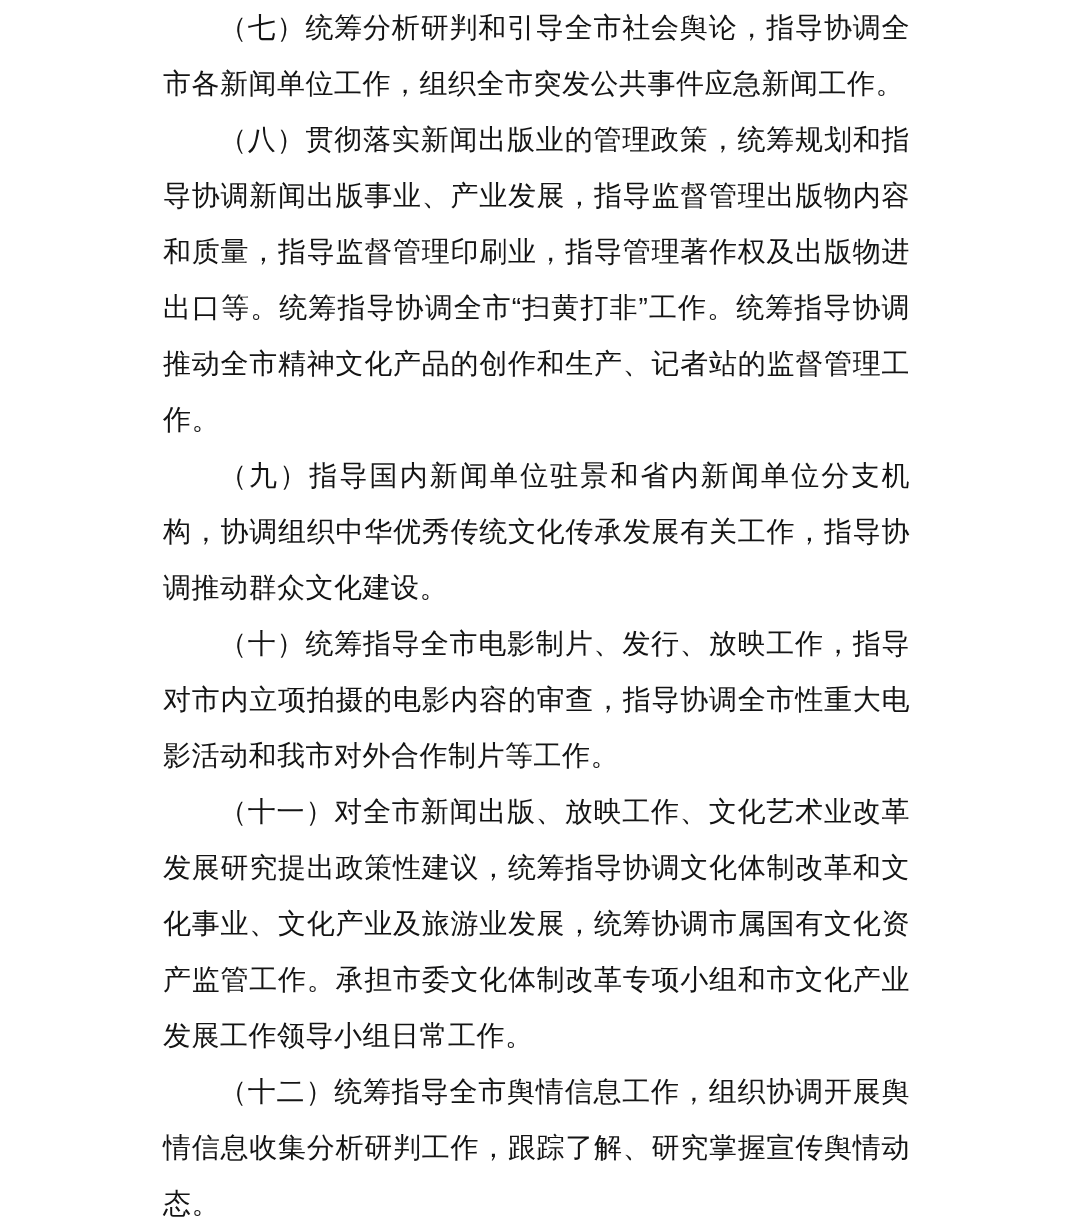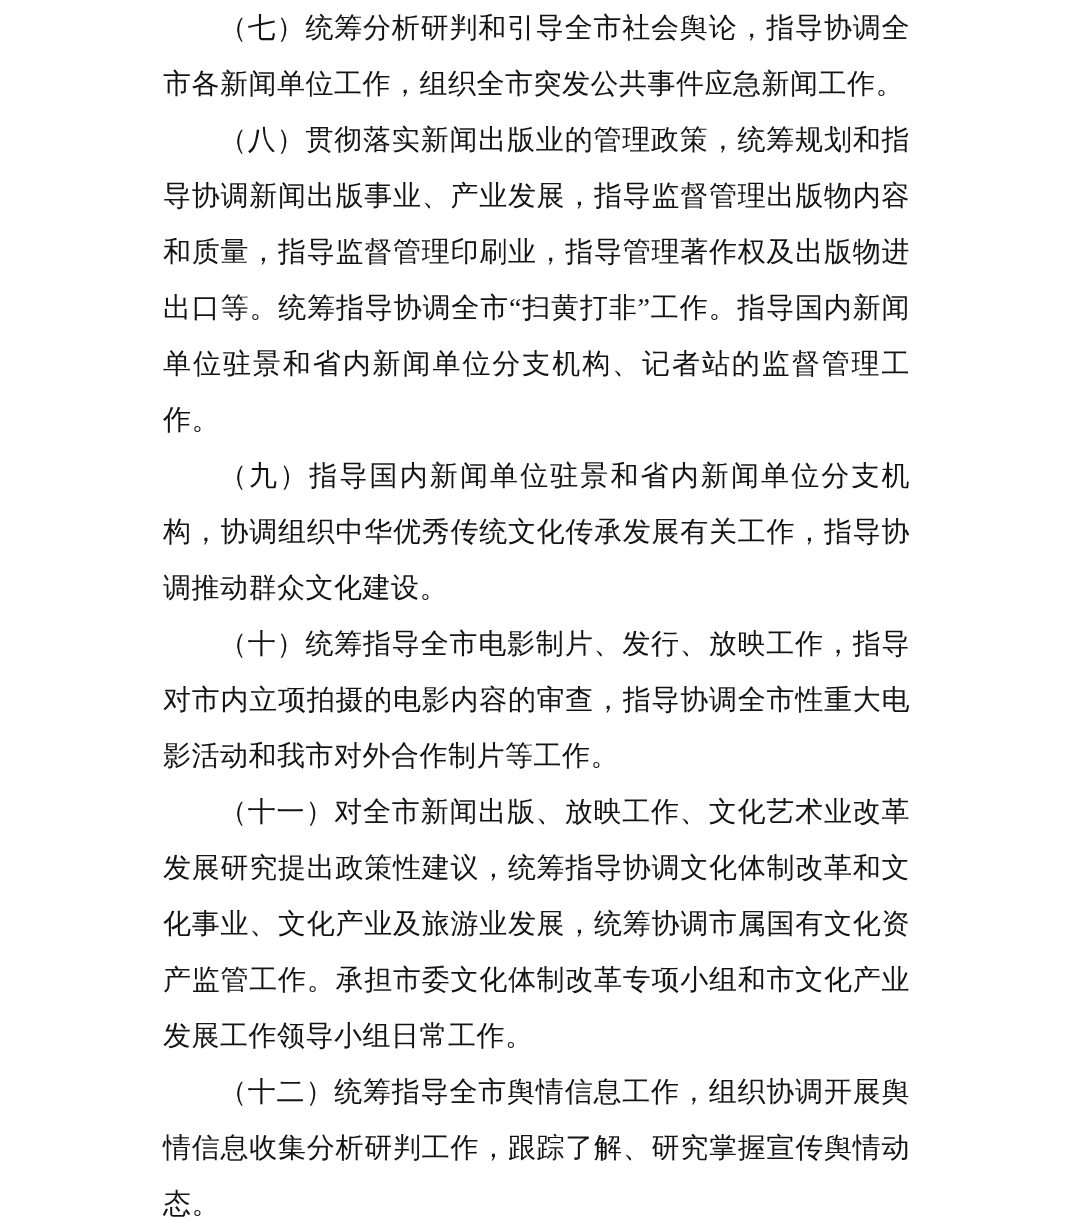--- a/index.html
+++ b/index.html
@@ -8,38 +8,38 @@
     background: #ffffff;
   }
   .page {
     position: relative;
     width: 1074px;
     height: 1227px;
     background: #ffffff;
     box-sizing: border-box;
     padding: 0 164px 12px 163px;
     overflow: hidden;
-    font-family: Liberation Serif, serif;
+    font-family: Liberation Sans, sans-serif;
     color: #141414;
   }
   .para {
     margin: 0;
     padding: 0;
     font-size: 28px;
     line-height: 56px;
     letter-spacing: 0.5px;
     text-align: justify;
     text-indent: 2em;
     word-break: break-all;
     color: #141414;
   }
 </style>
 </head>
 <body>
 
 <div class="page">
   <p class="para">（七）统筹分析研判和引导全市社会舆论，指导协调全市各新闻单位工作，组织全市突发公共事件应急新闻工作。</p>
-  <p class="para">（八）贯彻落实新闻出版业的管理政策，统筹规划和指导协调新闻出版事业、产业发展，指导监督管理出版物内容和质量，指导监督管理印刷业，指导管理著作权及出版物进出口等。统筹指导协调全市“扫黄打非”工作。指导国内新闻单位驻景和省内新闻单位分支机构、记者站的监督管理工作。</p>
+  <p class="para">（八）贯彻落实新闻出版业的管理政策，统筹规划和指导协调新闻出版事业、产业发展，指导监督管理出版物内容和质量，指导监督管理印刷业，指导管理著作权及出版物进出口等。统筹指导协调全市“扫黄打非”工作。统筹指导协调推动全市精神文化产品的创作和生产、记者站的监督管理工作。</p>
   <p class="para">（九）指导国内新闻单位驻景和省内新闻单位分支机构，协调组织中华优秀传统文化传承发展有关工作，指导协调推动群众文化建设。</p>
   <p class="para">（十）统筹指导全市电影制片、发行、放映工作，指导对市内立项拍摄的电影内容的审查，指导协调全市性重大电影活动和我市对外合作制片等工作。</p>
   <p class="para">（十一）对全市新闻出版、放映工作、文化艺术业改革发展研究提出政策性建议，统筹指导协调文化体制改革和文化事业、文化产业及旅游业发展，统筹协调市属国有文化资产监管工作。承担市委文化体制改革专项小组和市文化产业发展工作领导小组日常工作。</p>
   <p class="para">（十二）统筹指导全市舆情信息工作，组织协调开展舆情信息收集分析研判工作，跟踪了解、研究掌握宣传舆情动态。</p>
 </div>
 
 </body></html>

